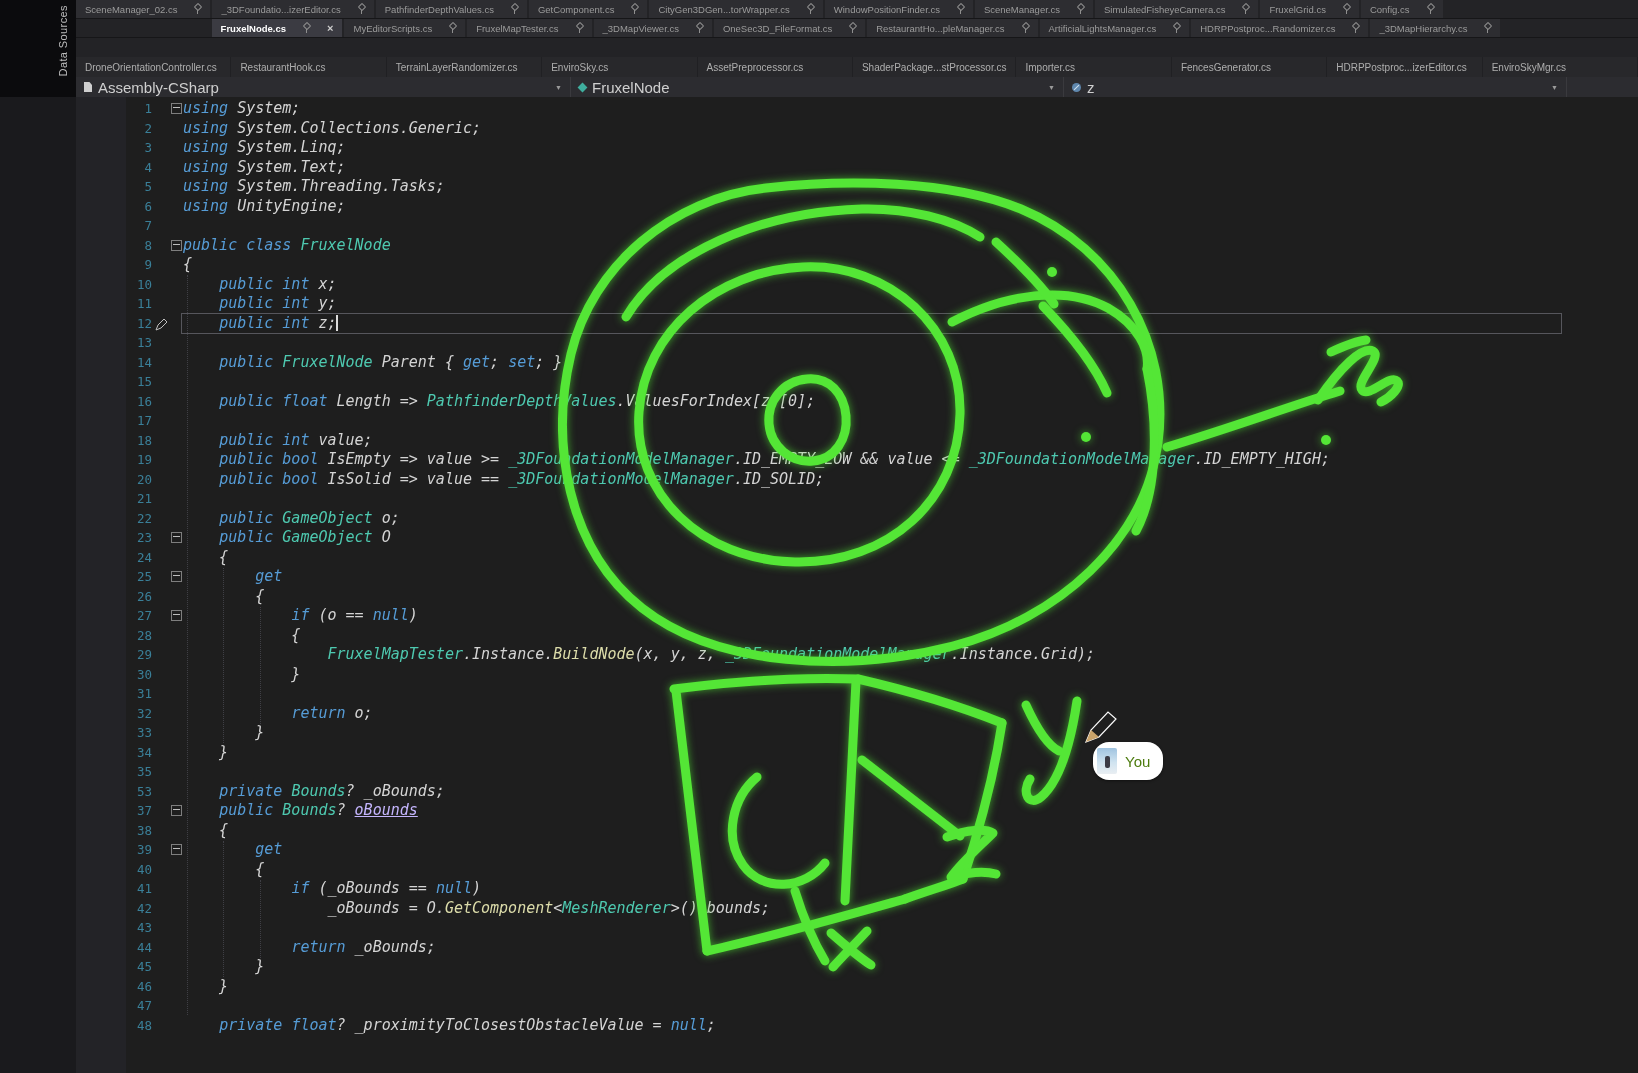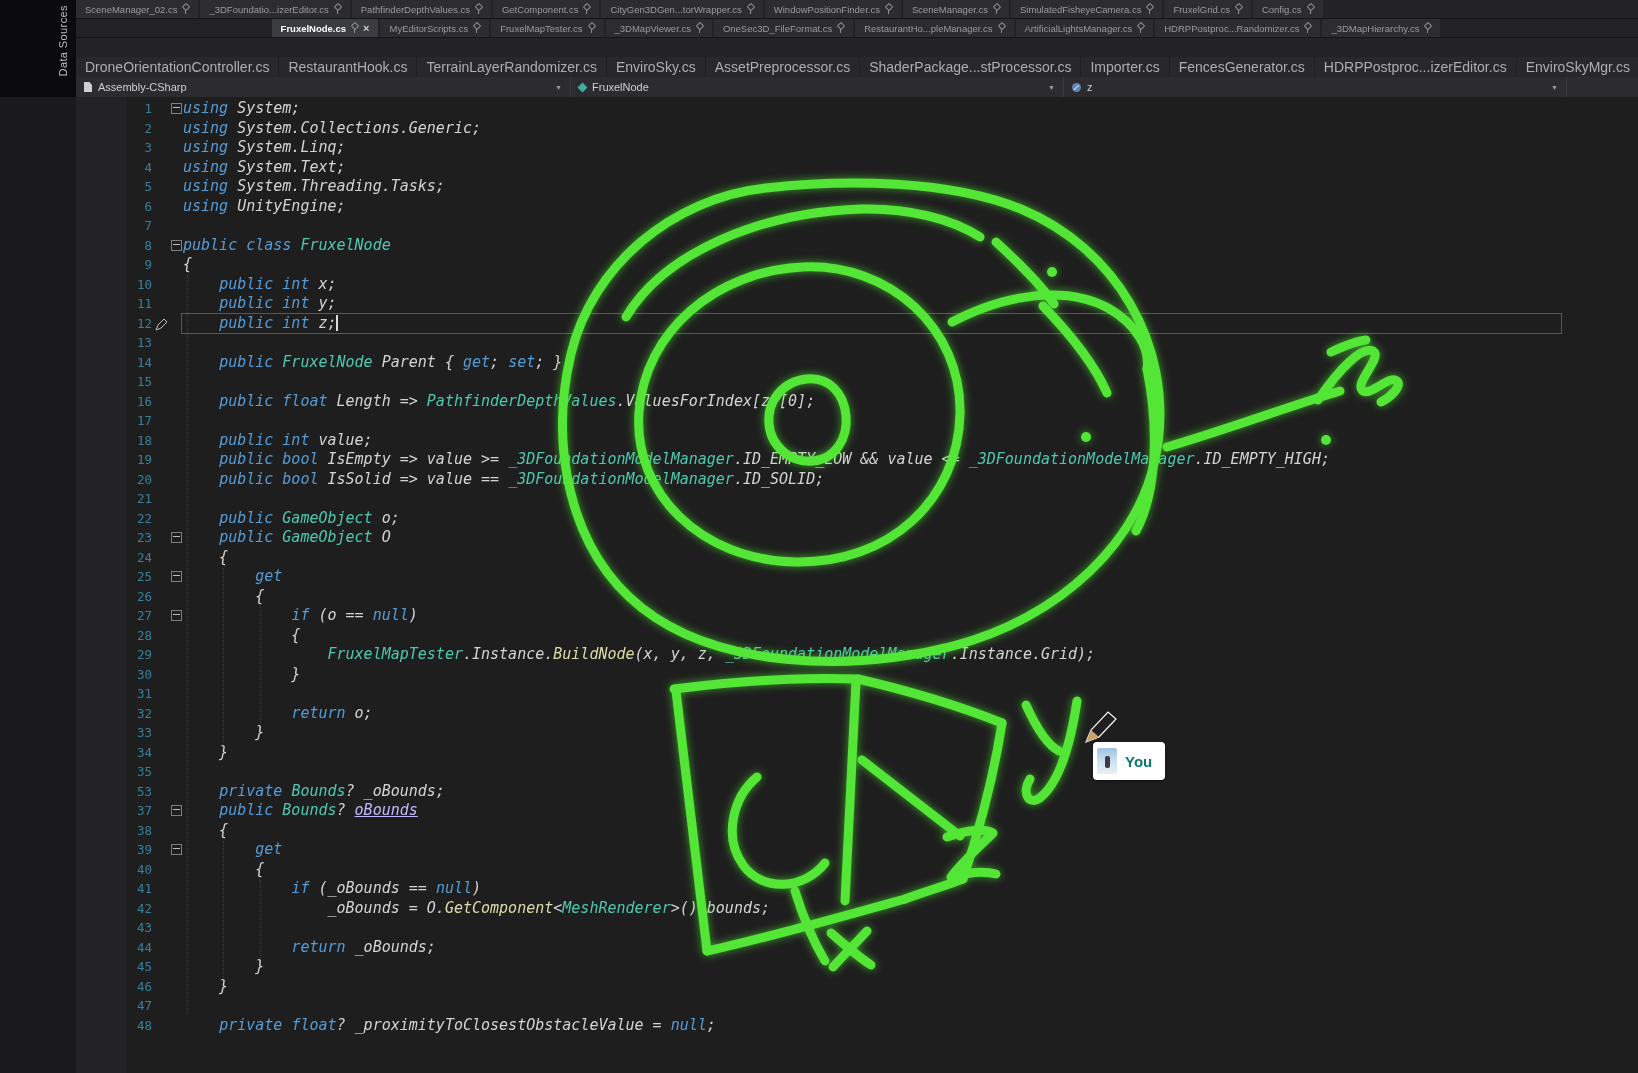--- a/index.html
+++ b/index.html
@@ -11,37 +11,37 @@
   .side-rail-lower{position:absolute;left:0;top:97px;width:76px;bottom:0;background:#1a1a1d;z-index:1;}
   .vtab{position:absolute;top:5px;left:57px;writing-mode:vertical-rl;transform:rotate(180deg);
         color:#bdbdbd;font-size:11px;letter-spacing:.4px;cursor:pointer;}
 
   
   .tabs-area{position:absolute;left:76px;top:0;right:0;height:77px;background:#232326;z-index:2;}
   .tab-row{position:absolute;left:0;right:0;display:flex;align-items:stretch;background:#232326;
            border-bottom:1px solid #161618;overflow:hidden;}
   .r0{top:0;height:18px;} .r1{top:19px;height:18px;justify-content:center;} .r2{top:38px;height:18px;}
   .r3{top:57px;height:20px;background:#28282b;}
-  .tab{display:flex;align-items:center;gap:5px;padding:0 9px;background:#2d2d31;margin-right:2px;
+  .tab{display:flex;align-items:center;gap:17px;padding:0 9px;background:#2d2d31;margin-right:2px;
        color:#9b9b9b;font-size:9.5px;white-space:nowrap;cursor:pointer;}
   .tab.active{background:#3b3b42;color:#ffffff;font-weight:bold;}
-  .r3 .tab{flex:1;background:transparent;color:#aeaeae;font-size:14px;margin:0;
+  .r3 .tab{flex:1;background:transparent;color:#aeaeae;font-size:10px;margin:0;
            border-right:1px solid #202023;}
   .close{color:#cfcfcf;font-size:11px;line-height:10px;}
   .pin-icon{position:relative;width:7px;height:10px;flex:0 0 auto;}
   .pin-icon::before{content:"";position:absolute;top:0;left:1px;width:4px;height:4px;
         border:1px solid #8f8f8f;border-radius:1px;transform:rotate(45deg);}
   .pin-icon::after{content:"";position:absolute;top:6px;left:3px;width:1px;height:4px;background:#8f8f8f;}
 
   
   .nav-bar{position:absolute;left:76px;top:77px;right:0;height:20px;background:#2c2c30;display:flex;
            border-bottom:1px solid #141416;z-index:2;}
   .nav-sec{display:flex;align-items:center;gap:6px;padding:0 8px;border-right:1px solid #3a3a3e;cursor:pointer;}
   .sec-project{width:478px;} .sec-type{width:476px;} .sec-member{width:486px;}
-  .nav-label{color:#cfcfcf;font-size:11px;}
+  .nav-label{color:#cfcfcf;font-size:15px;}
   .dd{margin-left:auto;color:#9a9a9a;font-size:7px;}
   .icon.proj{width:8px;height:10px;background:#cfcfcf;clip-path:polygon(0 0,68% 0,100% 30%,100% 100%,0 100%);}
   .icon.cls{width:7px;height:7px;background:#3fae9e;transform:rotate(45deg);}
   .icon.fld{width:9px;height:9px;border-radius:50%;background:#5f87ad;position:relative;}
   .icon.fld::after{content:"";position:absolute;left:1px;top:4px;width:7px;height:1px;background:#cfe0ef;transform:rotate(-45deg);}
 
   
   .editor{position:absolute;left:76px;top:97px;width:1562px;bottom:0;background:#1e1e1e;overflow:hidden;
           font-family:"DejaVu Sans Mono",monospace;z-index:2;}
   .margin-band{position:absolute;left:0;top:0;width:50px;height:100%;background:#232327;}
@@ -63,23 +63,23 @@
   .caret{position:absolute;left:260px;top:218px;width:2px;height:16px;background:#dcdcdc;}
   .gutter-pencil{position:absolute;left:79px;top:219px;width:13px;height:13px;}
 
   
   #annotation{position:absolute;left:0;top:0;width:1638px;height:1073px;pointer-events:none;z-index:50;
               filter:drop-shadow(0 0 4px rgba(80,230,50,.65));}
   #annotation .stroke{fill:none;stroke:#54e636;stroke-width:9;stroke-linecap:round;stroke-linejoin:round;}
   #annotation .dot{fill:#54e636;}
   #pencil-cursor{position:absolute;left:1082px;top:704px;width:38px;height:42px;z-index:62;pointer-events:none;}
 
-  .you-label{position:absolute;left:1093px;top:742px;height:32px;background:#ffffff;border-radius:4px;
+  .you-label{position:absolute;left:1093px;top:742px;height:32px;background:#ffffff;border-radius:16px;
              display:flex;align-items:center;gap:8px;padding:3px 13px 3px 4px;z-index:61;
-             box-shadow:0 1px 3px rgba(0,0,0,.45);font-weight:bold;font-size:15px;color:#0f766e;}
+             box-shadow:0 1px 3px rgba(0,0,0,.45);font-weight:normal;font-size:15px;color:#4d7c0f;}
   .you-avatar{width:20px;height:26px;border-radius:2px;position:relative;
              background:linear-gradient(180deg,#9fc3e0 0%,#cfe3f0 55%,#e9eef2 100%);}
   .you-avatar::after{content:"";position:absolute;left:8px;top:8px;width:5px;height:12px;background:#3c3c46;border-radius:2px;}
 </style>
 </head>
 <body>
 
 <div id="root">
 
   <div class="side-rail-lower"></div>

